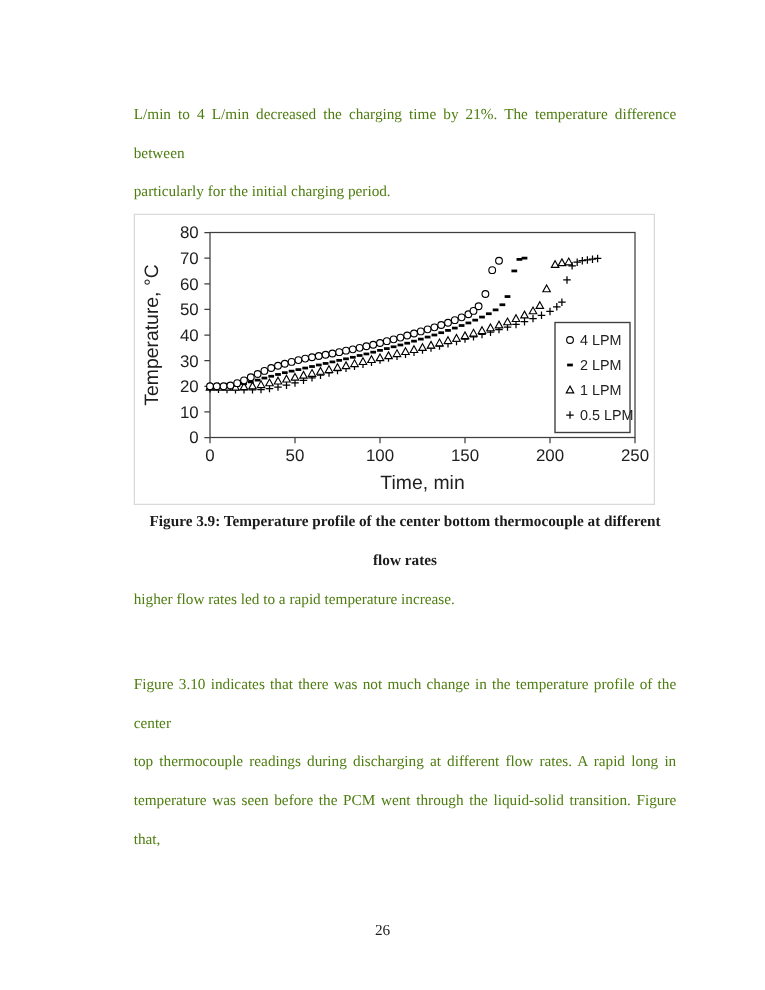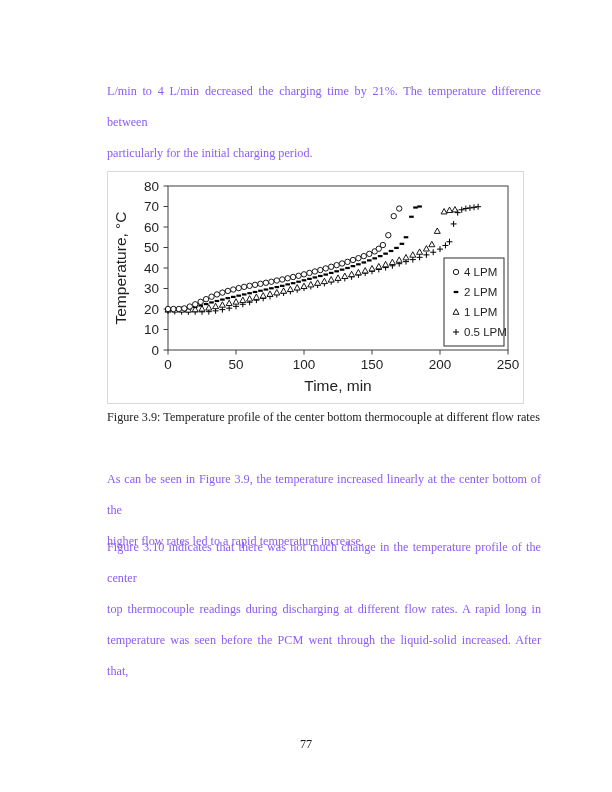--- a/index.html
+++ b/index.html
@@ -5,31 +5,31 @@
   * { margin: 0; padding: 0; box-sizing: border-box; }
   html, body { background: #ffffff; }
   body { width: 612px; height: 792px; position: relative; }
   .sheet {
     position: absolute; left: 0; top: 0; width: 612px; height: 792px;
     background: #ffffff; overflow: hidden;
     font-family: "Liberation Serif", serif; color: #1c1c1c;
   }
   .para {
     position: absolute; left: 107px; width: 434px;
-    font-size: 12.2px; line-height: 31px; color: #8b5cf6;
+    font-size: 12.2px; line-height: 31px; color: #4d7c0f;
   }
   .para .line { white-space: nowrap; }
   .para .line.just {
     white-space: normal;
     text-align: justify;
     text-align-last: justify;
   }
   .caption {
     position: absolute; left: 107px; width: 434px;
-    font-size: 12.2px; line-height: 31px; 
+    font-size: 12.2px; line-height: 31px; text-align: center; font-weight: bold;
   }
   .chart-box {
     position: absolute; left: 107px; top: 171px;
     width: 417px; height: 233px;
     border: 1px solid #d9d9d9; background: #ffffff;
   }
   .chart-box svg { display: block; width: 415px; height: 231px; }
   .pagenum {
     position: absolute; left: 0; top: 737px; width: 612px;
     text-align: center; font-size: 12.2px;
@@ -294,25 +294,24 @@
           <text x="356" y="164" class="lgl">0.5 LPM</text>
         </g>
       </svg>
   </div>
 
   <div class="caption" style="top:402px">
     <div class="line">Figure 3.9: Temperature profile of the center bottom thermocouple at different flow rates</div>
   </div>
 
   <div class="para" style="top:464px">
-    <div class="line just">As can be seen in Figure 3.9, the temperature increased linearly at the center bottom of the</div>
     <div class="line">higher flow rates led to a rapid temperature increase.</div>
   </div>
 
   <div class="para" style="top:532px">
     <div class="line just">Figure 3.10 indicates that there was not much change in the temperature profile of the center</div>
     <div class="line just">top thermocouple readings during discharging at different flow rates. A rapid long in</div>
-    <div class="line just">temperature was seen before the PCM went through the liquid-solid increased. After that,</div>
-  </div>
-
-  <div class="pagenum">77</div>
+    <div class="line just">temperature was seen before the PCM went through the liquid-solid transition. Figure that,</div>
+  </div>
+
+  <div class="pagenum">26</div>
 
 </div>
 
 </body></html>

